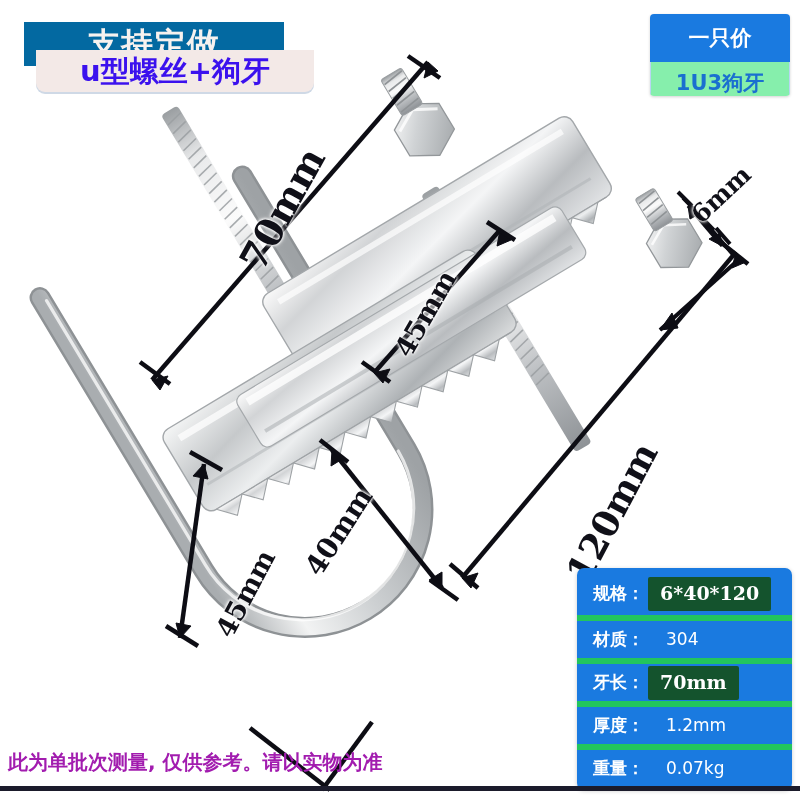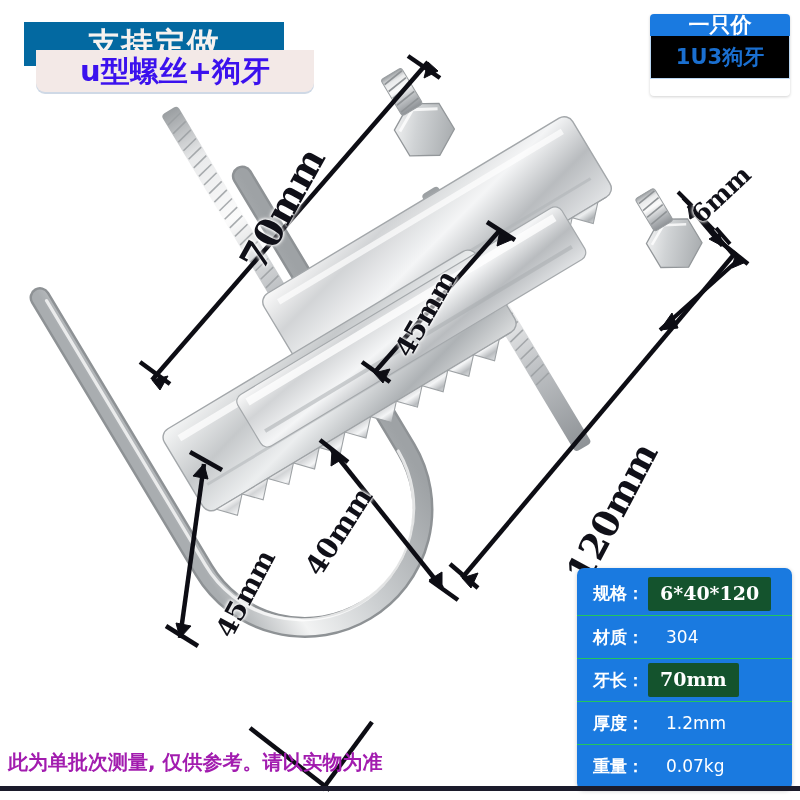--- a/index.html
+++ b/index.html
@@ -43,47 +43,47 @@
     font-weight:bold;font-size:29px;color:#3b11ee;line-height:1;
   }
 
   
   .pricebox{
     position:absolute;left:650px;top:14px;width:140px;height:82px;z-index:40;
     border-radius:4px;overflow:hidden;
     box-shadow:0 1px 3px rgba(0,0,0,.18);
   }
   .pricebox-top{
-    height:22px;background:#1a7ae0;display:flex;align-items:center;justify-content:center;
+    height:48px;background:#1a7ae0;display:flex;align-items:center;justify-content:center;
   }
   .pricebox-top span{
     font-family:"DejaVu Sans","Liberation Sans",sans-serif;
     font-weight:bold;font-size:21px;color:#ffffff;line-height:1;
   }
   .pricebox-bot{
-    height:43px;background:#000000;display:flex;align-items:center;justify-content:center;
+    height:43px;background:#86efac;display:flex;align-items:center;justify-content:center;
     border:1px solid #b9d6f3;border-top:none;box-sizing:border-box;
   }
   .pricebox-bot span{
     font-family:"DejaVu Sans","Liberation Sans",sans-serif;
     font-weight:bold;font-size:21px;color:#1a6fd0;line-height:1;
   }
 
   
   .specs{
     position:absolute;left:577px;top:568px;width:215px;height:222px;
     background:#1a7ae0;border-radius:7px;z-index:40;
     padding:4px 0 0 0;box-sizing:border-box;
     box-shadow:0 1px 4px rgba(0,0,0,.2);
   }
   .spec-row{
     height:43px;display:flex;align-items:center;padding-left:16px;
     box-sizing:border-box;position:relative;
   }
-  .spec-row + .spec-row{border-top:1px solid #22c55e;}
+  .spec-row + .spec-row{border-top:6px solid #22c55e;}
   .spec-label{
     font-family:"DejaVu Sans","Liberation Sans",sans-serif;
     font-weight:bold;font-size:17px;color:#ffffff;line-height:1;
     white-space:nowrap;flex:0 0 auto;
   }
   .spec-value{
     font-family:"DejaVu Sans","Liberation Sans",sans-serif;
     font-size:17px;color:#ffffff;line-height:1;margin-left:22px;white-space:nowrap;
   }
   .spec-row.hl .spec-value{

